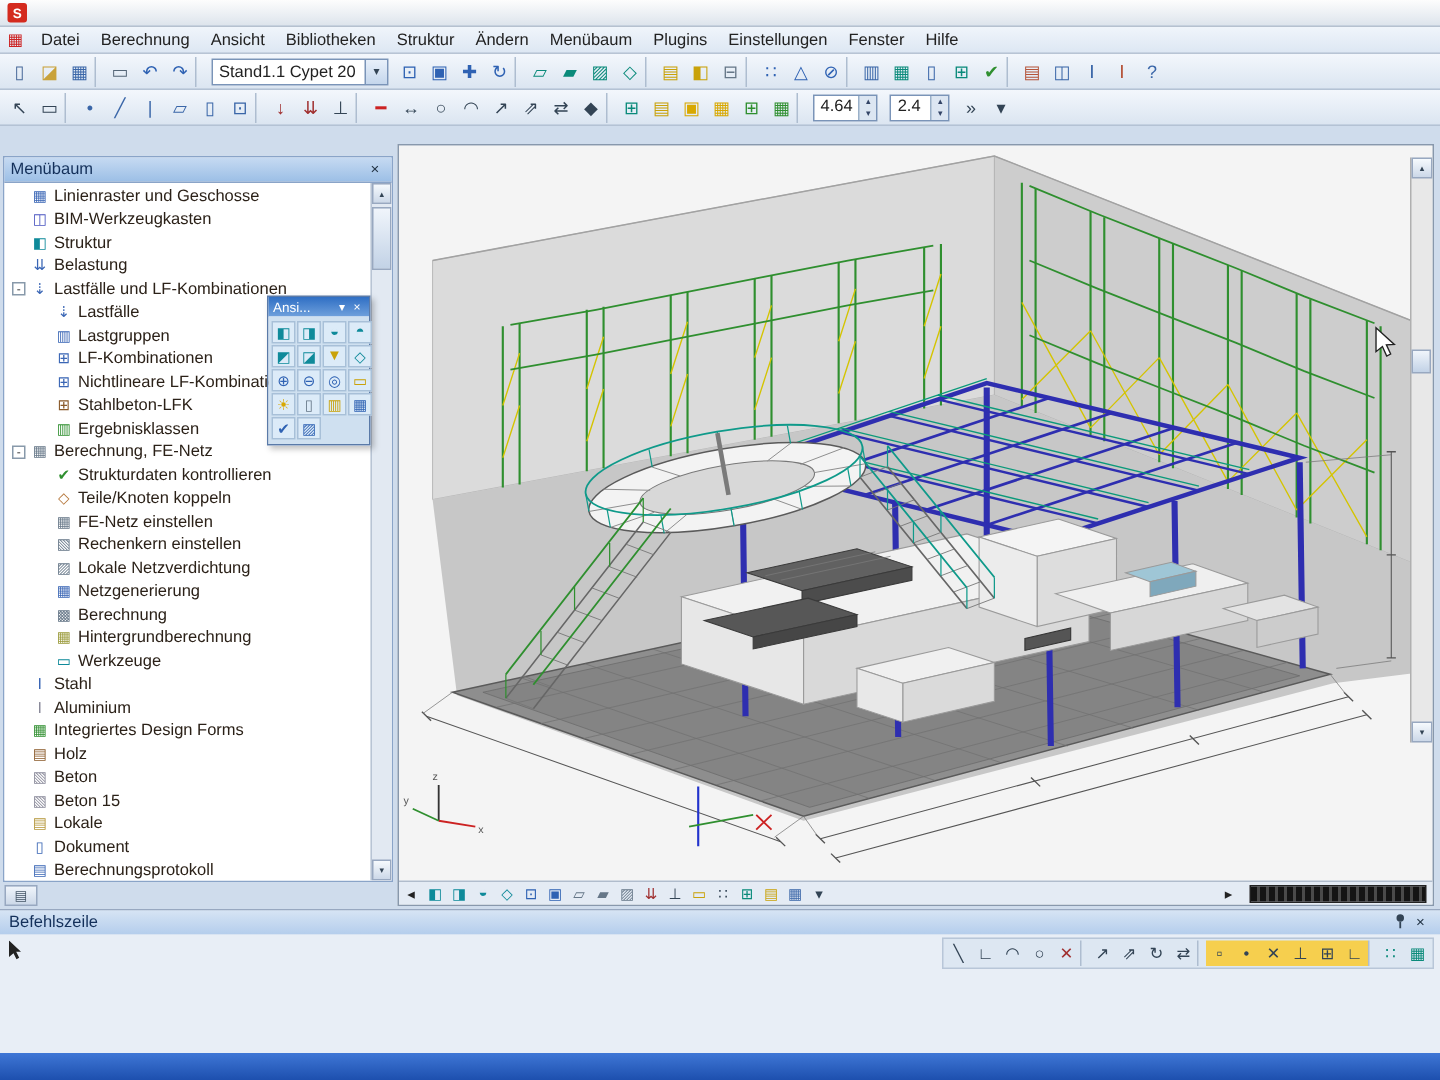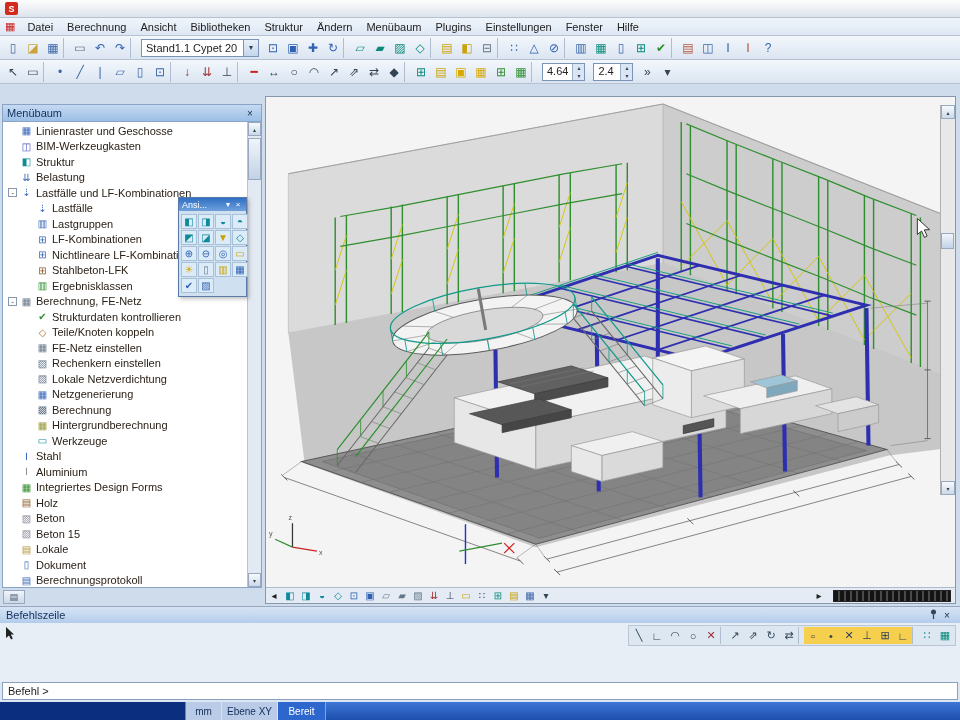--- a/index.html
+++ b/index.html
@@ -669,28 +669,19 @@
 
           <span class="cmd-icon" style="color: rgb(51, 68, 85); background: rgb(246, 207, 78);">∟</span>
 
           <span class="cmd-icon" style="width: 6px; border-left: 1px solid rgb(174, 189, 208);"></span>
 
           <span class="cmd-icon" style="color: rgb(10, 138, 122);">∷</span>
 
           <span class="cmd-icon" style="color: rgb(10, 138, 122);">▦</span>
         </div>
     </div>
-    <div class="cmd-input">
-      <span>Befehl &gt;</span>
-    </div>
   </div>
 
   <div class="statusbar">
-    <span style="display:flex">
-        <span class="sb-seg" style="width: 186px; background: rgb(12, 46, 126); color: rgb(255, 255, 255);"></span>
-        <span class="sb-seg" style="width: 36px; background: rgb(185, 203, 230); color: rgb(18, 47, 92);">mm</span>
-        <span class="sb-seg" style="width: 56px; background: rgb(185, 203, 230); color: rgb(18, 47, 92);">Ebene XY</span>
-        <span class="sb-seg" style="width: 48px; background: rgb(45, 103, 205); color: rgb(255, 255, 255);">Bereit</span>
-      </span>
     <span class="sb-fill"></span>
   </div>
 
 </div>
 
 </body></html>

